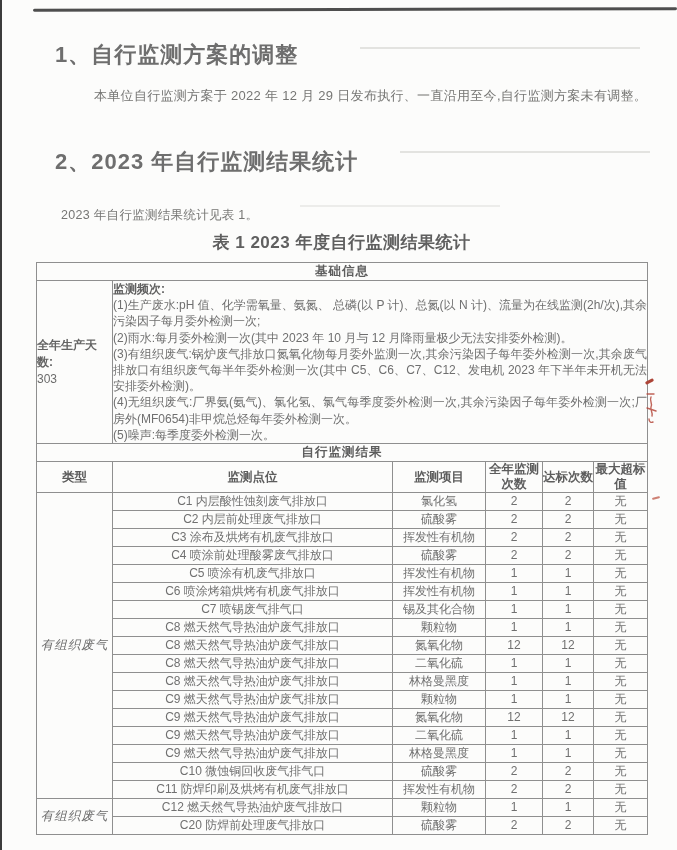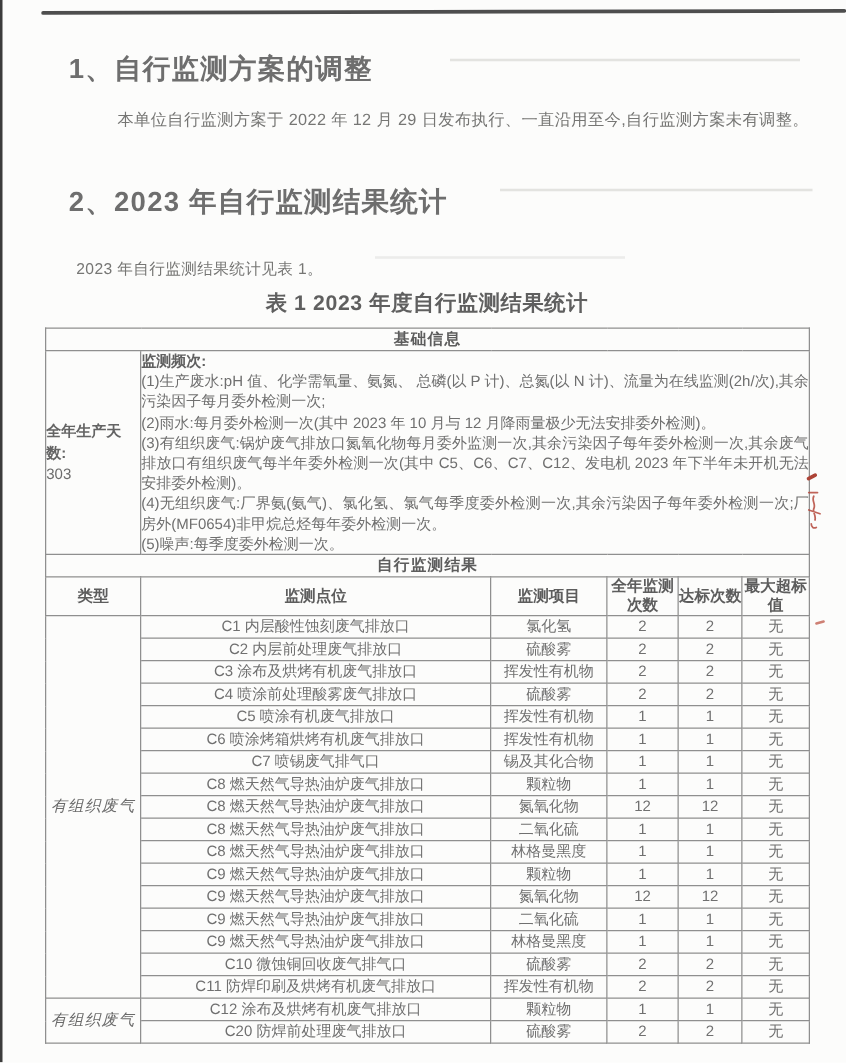--- a/index.html
+++ b/index.html
@@ -220,21 +220,21 @@
         </tr>
         <tr>
           <td>C11 防焊印刷及烘烤有机废气排放口</td>
           <td>挥发性有机物</td>
           <td>2</td>
           <td>2</td>
           <td>无</td>
         </tr>
         <tr>
           <td rowspan="2" class="type-cell">有组织废气</td>
-          <td>C12 涂布及烘烤有机废气排放口</td>
+          <td>C12 燃天然气导热油炉废气排放口</td>
           <td>颗粒物</td>
           <td>1</td>
           <td>1</td>
           <td>无</td>
         </tr>
         <tr>
           <td>C20 防焊前处理废气排放口</td>
           <td>硫酸雾</td>
           <td>2</td>
           <td>2</td>

